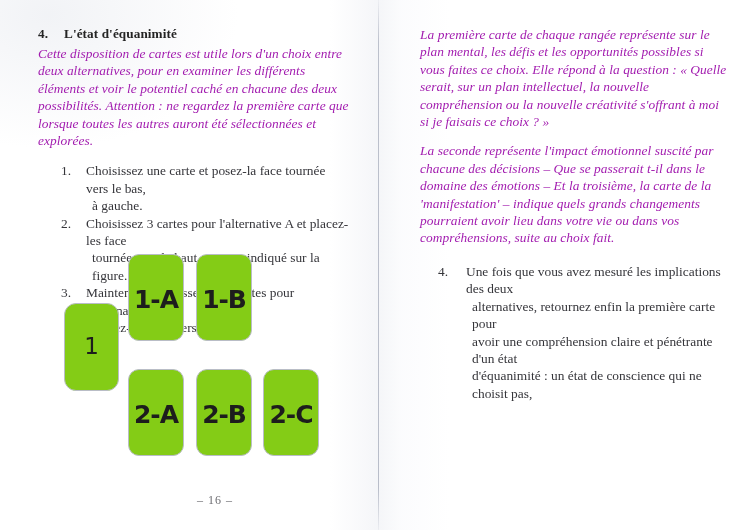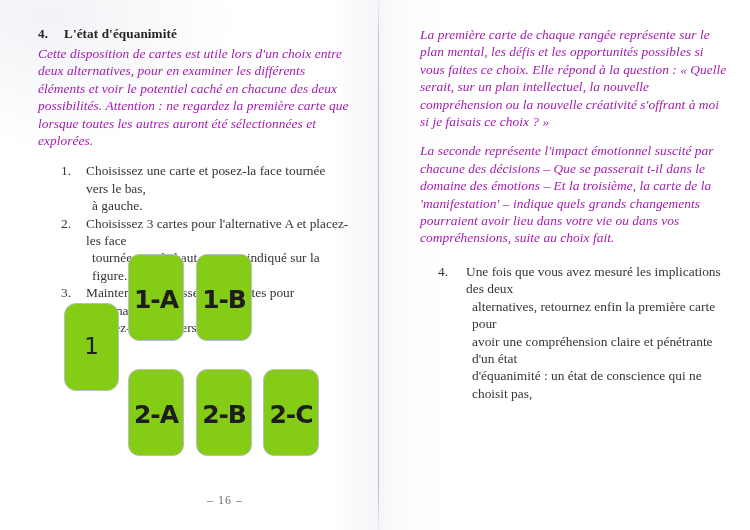--- a/index.html
+++ b/index.html
@@ -175,21 +175,21 @@
 
   
   .folio {
     position: absolute;
     bottom: 22px;
     font-size: 12px;
     color: #6d6d72;
     letter-spacing: 1px;
     font-family: "Liberation Serif", serif;
   }
-  #folio-left  { left: 18px;   width: 378px; text-align: center; padding-left: 36px; box-sizing: border-box; }
+  #folio-left  { left: 8px;   width: 378px; text-align: center; padding-left: 36px; box-sizing: border-box; }
 </style>
 </head>
 <body>
 
 <div id="book-spread">
 
   <div class="scan-tint"></div>
   <div class="scan-tint-2"></div>
   <div id="gutter"></div>
 

